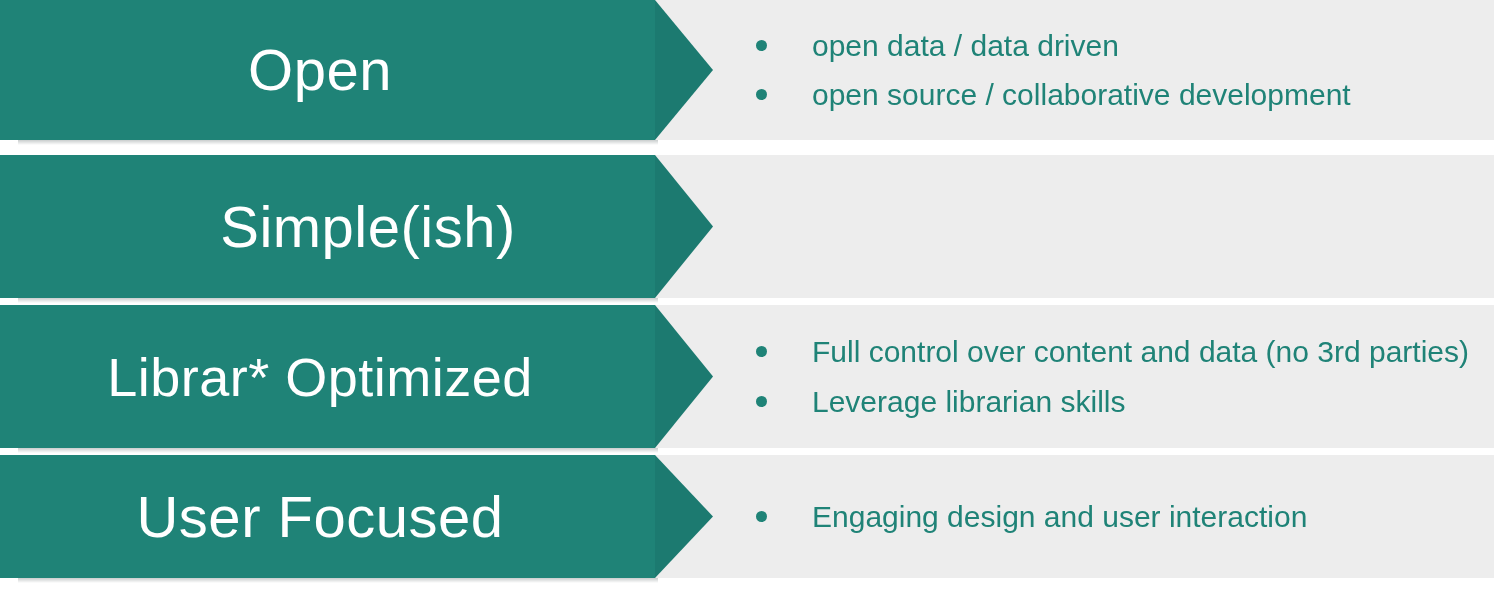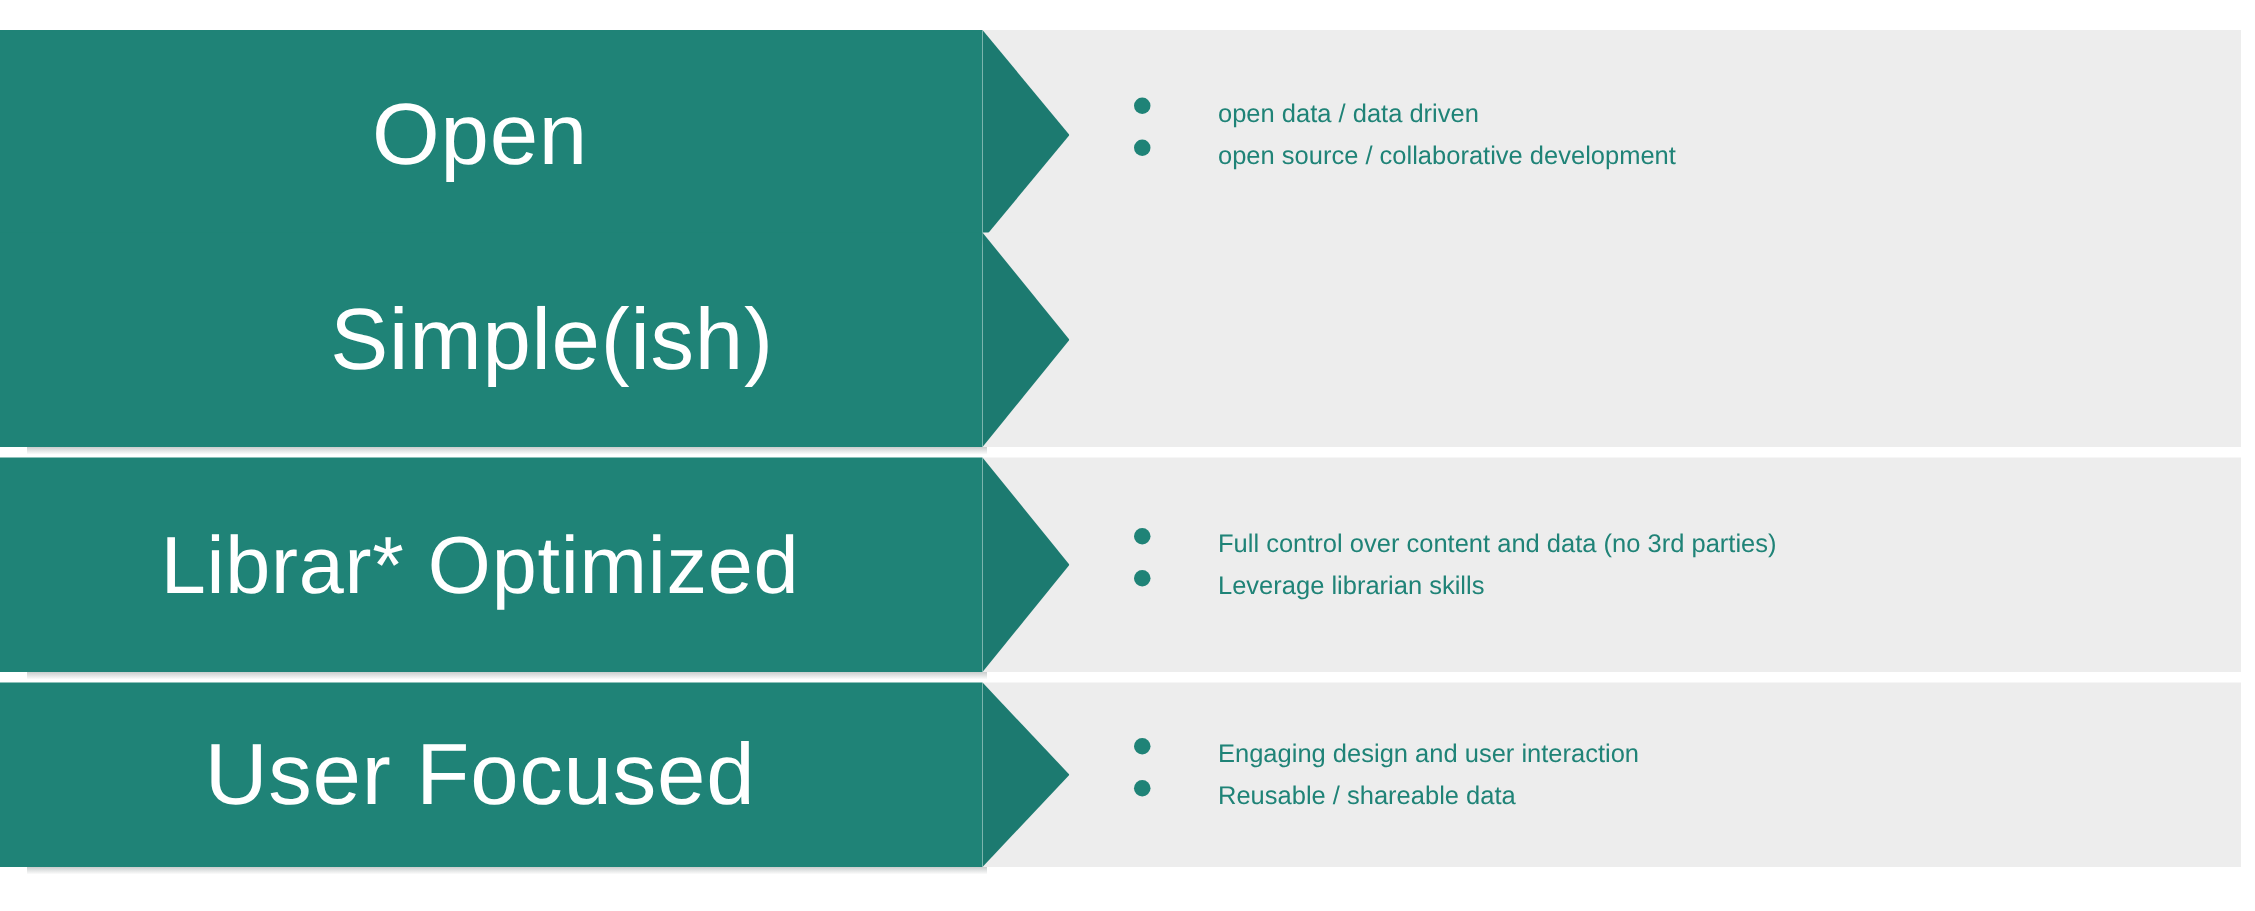--- a/index.html
+++ b/index.html
@@ -47,37 +47,37 @@
 
   
   .bullets{
     position:absolute;left:700px;top:0;right:9px;height:100%;
     display:flex;flex-direction:column;justify-content:center;
     padding-left:56px;box-sizing:border-box;
   }
   .bullet{
     display:flex;align-items:baseline;
     color:#1f8377;
-    font-size:17px;
+    font-size:30px;
     line-height:1.64;
     white-space:nowrap;
   }
   .bullet .dot{
     flex:0 0 auto;width:11px;height:11px;border-radius:50%;
     background:#1f8377;margin-right:45px;
     position:relative;top:-5px;
   }
   .bullet .txt{flex:0 0 auto;}
 </style>
 </head>
 <body>
 
 <div id="stage">
   <div id="rows-container">
-      <div class="row" style="top: 20px; height: 140px; width: 1494px; --teal: #1f8377; --teal2: #1c7a70; --bg: #ededed;">
+      <div class="row" style="top: 0; height: 140px; width: 1494px; --teal: #1f8377; --teal2: #1c7a70; --bg: #ededed;">
         <div class="row-bg"></div>
         <div class="chev-body">
           <div class="chev-label" style="font-size: 58px;">Open</div>
         </div>
         <div class="chev-head"></div>
         <div class="row-shadow"></div>
         <div class="bullets">
           <div class="bullet">
             <span class="dot"></span>
             <span class="txt">open data / data driven</span>
@@ -119,20 +119,16 @@
         <div class="chev-body">
           <div class="chev-label" style="font-size: 58px;">User Focused</div>
         </div>
         <div class="chev-head"></div>
         <div class="row-shadow"></div>
         <div class="bullets">
           <div class="bullet">
             <span class="dot"></span>
             <span class="txt">Engaging design and user interaction</span>
           </div>
-          <div class="bullet">
-            <span class="dot"></span>
-            <span class="txt">Reusable / shareable data</span>
-          </div>
         </div>
       </div>
     </div>
 </div>
 
 </body></html>

